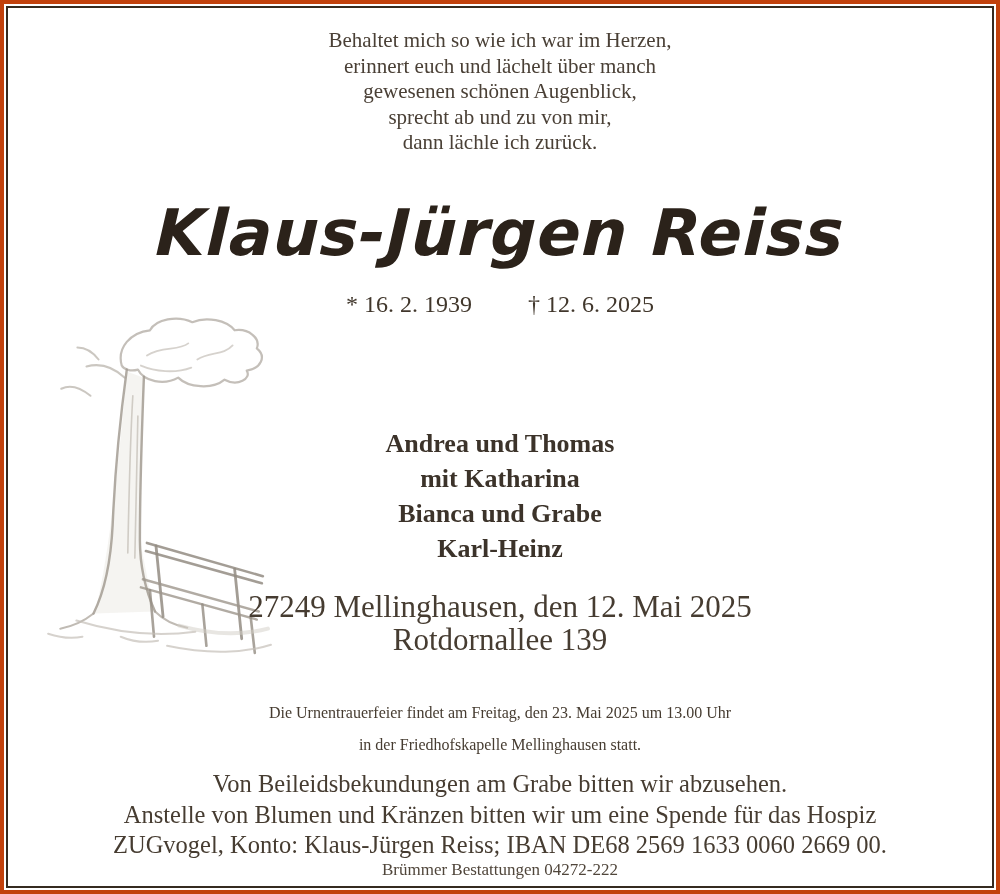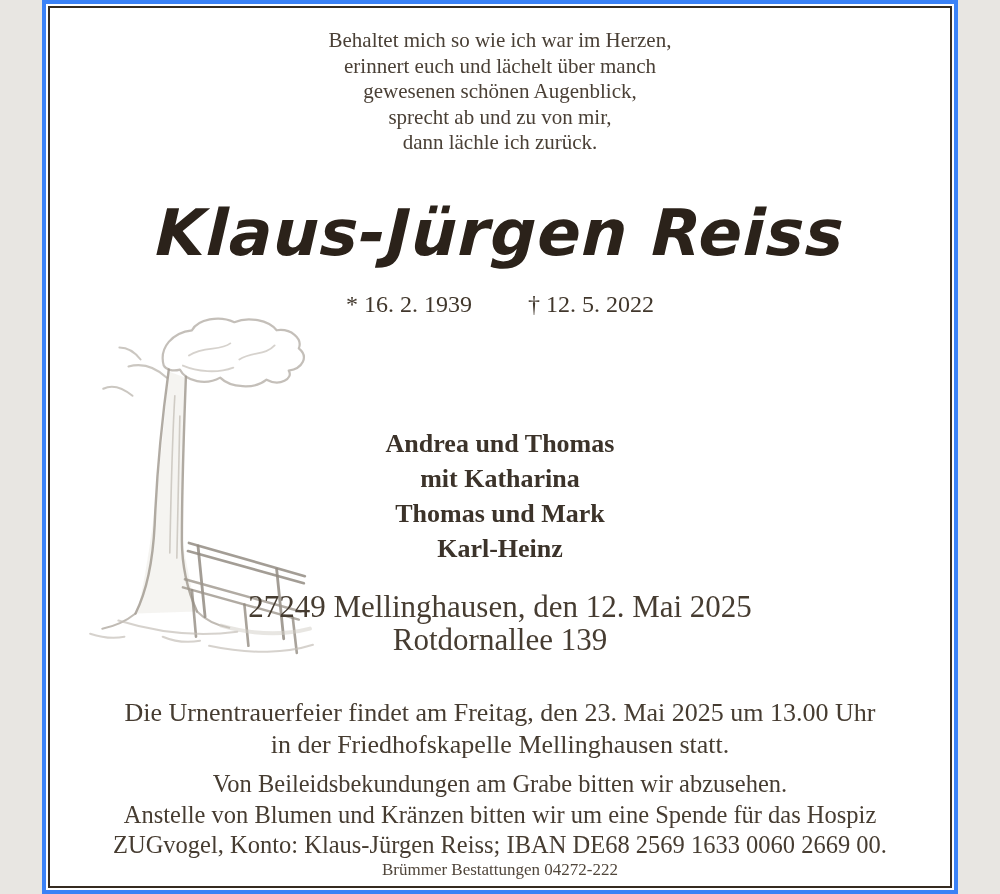--- a/index.html
+++ b/index.html
@@ -1,22 +1,22 @@
 <!DOCTYPE html>
 <html><head>
 <meta charset="utf-8">
 <style>
   html, body { margin: 0; padding: 0; background: #e8e6e2; }
   .page {
     position: relative;
-    width: 916px;
+    width: 1000px;
     height: 894px;
     margin: 0 auto;
     background: #ffffff;
-    border: 4px solid #3b82f6;
+    border: 4px solid #c2410c;
     box-sizing: border-box;
     font-family: "Liberation Serif", serif;
     color: #463c31;
     overflow: hidden;
   }
   .inner-line {
     position: absolute;
     inset: 2px;
     border: 2px solid #352b20;
     pointer-events: none;
@@ -45,21 +45,21 @@
     top: 287px;
     font-size: 24px;
     color: #41372c;
     display: flex;
     justify-content: center;
     gap: 56px;
   }
   .farewell { top: 372px; font-size: 24px; }
   .mourners { top: 422px; font-size: 26px; font-weight: 700; line-height: 35px; color: #3c332a; }
   .place-date { top: 586px; font-size: 31px; line-height: 33px; }
-  .service { top: 693px; font-size: 26px; line-height: 32px; }
+  .service { top: 693px; font-size: 16px; line-height: 32px; }
   .condolence { top: 765px; font-size: 24.5px; line-height: 30.5px; }
   .funeral-home { top: 856px; font-size: 17px; color: #50463b; }
   .sketch {
     position: absolute;
     left: 24px;
     top: 308px;
     width: 252px;
     height: 345px;
     z-index: 1;
   }
@@ -99,28 +99,28 @@
     <div>erinnert euch und lächelt über manch</div>
     <div>gewesenen schönen Augenblick,</div>
     <div>sprecht ab und zu von mir,</div>
     <div>dann lächle ich zurück.</div>
   </div>
 
   <h1 class="block name">Klaus-Jürgen Reiss</h1>
 
   <div class="block dates">
     <span>* 16. 2. 1939</span>
-    <span>† 12. 5. 2022</span>
+    <span>† 12. 6. 2025</span>
   </div>
 
 
   <div class="block mourners">
     <div>Andrea und Thomas</div>
     <div>mit Katharina</div>
-    <div>Thomas und Mark</div>
+    <div>Bianca und Grabe</div>
     <div>Karl-Heinz</div>
   </div>
 
   <div class="block place-date">
     <div>27249 Mellinghausen, den 12. Mai 2025</div>
     <div>Rotdornallee 139</div>
   </div>
 
   <div class="block service">
     <div>Die Urnentrauerfeier findet am Freitag, den 23. Mai 2025 um 13.00 Uhr</div>

